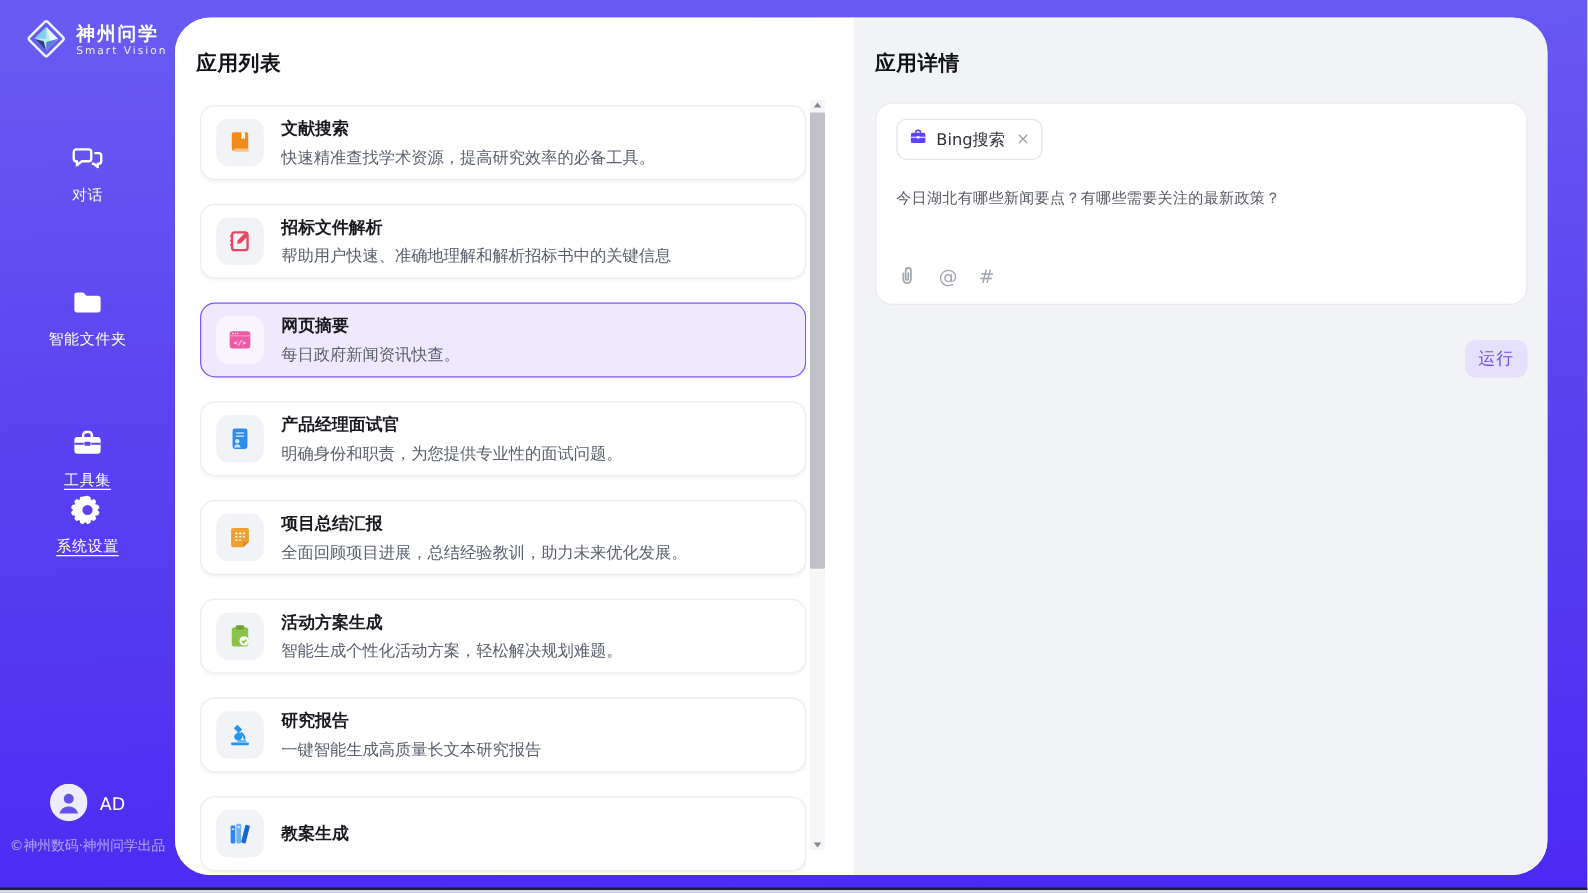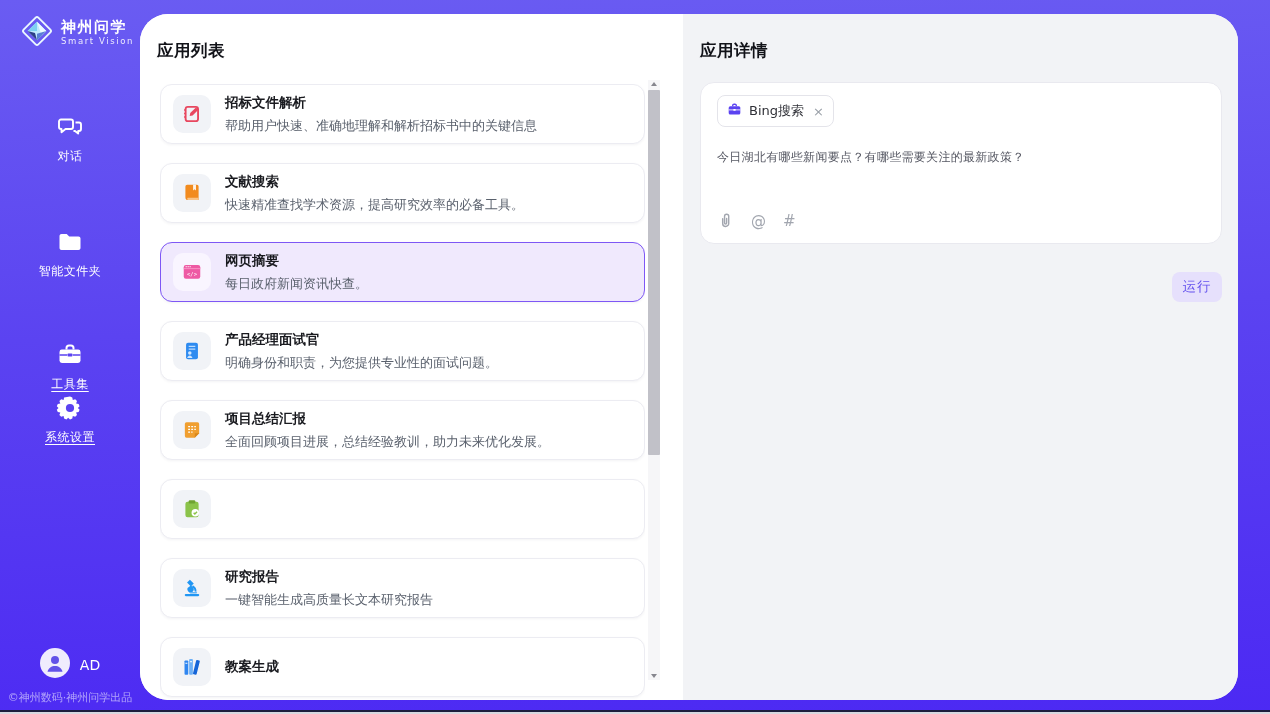--- a/index.html
+++ b/index.html
@@ -28,21 +28,21 @@
   .nav-item.nav-bubble{align-self:stretch;margin-left:24px;margin-top:42px;
     height:70px;background:#fff;border-radius:35px 0 0 35px;position:relative;
     color:#5b43f1;justify-content:center;gap:4px;}
   .nav-bubble::before,.nav-bubble::after{content:"";position:absolute;right:0;width:24px;height:24px;background:transparent;}
   .nav-bubble::before{top:-24px;border-bottom-right-radius:24px;box-shadow:0 12px 0 0 #fff;}
   .nav-bubble::after{bottom:-24px;border-top-right-radius:24px;box-shadow:0 -12px 0 0 #fff;}
   .nav-icon{display:flex;align-items:center;justify-content:center;height:30px;}
 
   .user-row{display:flex;align-items:center;gap:10px;margin-bottom:8px;cursor:pointer;}
   .user-label{color:#fff;font-size:14px;}
-  .copyright{color:rgba(236,233,255,.62);font-size:11px;margin-bottom:5px;white-space:nowrap;}
+  .copyright{color:rgba(236,233,255,.62);font-size:11px;margin-bottom:26px;white-space:nowrap;}
 
   
   .main{position:absolute;left:140px;top:14px;width:1098px;height:686px;
     border-radius:28px;overflow:hidden;display:flex;background:#f2f3f6;}
   .panel-title{margin:26px 0 0 17px;font-size:16.5px;font-weight:bold;color:#111218;letter-spacing:.5px;}
 
   .list-panel{width:543px;background:#fff;position:relative;flex:0 0 auto;}
   .list-viewport{position:absolute;left:20px;top:70px;width:485px;height:616px;overflow:hidden;}
   .app-item{box-sizing:border-box;height:60px;margin-bottom:19px;background:#fff;
     border:1px solid #ececf2;border-radius:12px;display:flex;align-items:center;
@@ -160,41 +160,41 @@
   </aside>
 
   <div class="main">
 
     <section class="list-panel">
       <h2 class="panel-title">应用列表</h2>
       <div class="list-viewport" id="app-list">
           <div class="app-item">
             <div class="icon-box">
               <svg viewBox="0 0 20 20" width="22" height="22">
+                <path d="M5.6 2.6h8.9A1.5 1.5 0 0 1 16 4.1v12.3H6.6A2.6 2.6 0 0 1 4 13.8V4.2a1.6 1.6 0 0 1 1.6-1.6z" fill="#f28b1e"></path>
+                <path d="M11 2.6h2.6v5.2l-1.3-1.1L11 7.8z" fill="#fff" opacity=".9"></path>
+                <path d="M6.6 14.3H16v2.1H6.7a1.1 1.1 0 0 1-1.1-1.1c0-.6.4-1 1-1z" fill="#f9c386"></path>
+              </svg>
+            </div>
+            <div class="app-texts">
+              <span class="app-title">文献搜索</span>
+              <span class="app-desc">快速精准查找学术资源，提高研究效率的必备工具。</span>
+            </div>
+          </div>
+          <div class="app-item">
+            <div class="icon-box">
+              <svg viewBox="0 0 20 20" width="22" height="22">
                 <rect x="4.2" y="3.5" width="11.3" height="13" rx="2" fill="none" stroke="#e8475f" stroke-width="1.7"></rect>
                 <path d="M4.2 6.3h-1.4m1.4 3.2h-1.4m1.4 3.2h-1.4" stroke="#e8475f" stroke-width="1.3"></path>
                 <path d="M13.6 4l2.2 2.2-5.2 5.2-2.7.5.5-2.7z" fill="#e8475f"></path>
               </svg>
             </div>
             <div class="app-texts">
               <span class="app-title">招标文件解析</span>
               <span class="app-desc">帮助用户快速、准确地理解和解析招标书中的关键信息</span>
-            </div>
-          </div>
-          <div class="app-item">
-            <div class="icon-box">
-              <svg viewBox="0 0 20 20" width="22" height="22">
-                <path d="M5.6 2.6h8.9A1.5 1.5 0 0 1 16 4.1v12.3H6.6A2.6 2.6 0 0 1 4 13.8V4.2a1.6 1.6 0 0 1 1.6-1.6z" fill="#f28b1e"></path>
-                <path d="M11 2.6h2.6v5.2l-1.3-1.1L11 7.8z" fill="#fff" opacity=".9"></path>
-                <path d="M6.6 14.3H16v2.1H6.7a1.1 1.1 0 0 1-1.1-1.1c0-.6.4-1 1-1z" fill="#f9c386"></path>
-              </svg>
-            </div>
-            <div class="app-texts">
-              <span class="app-title">文献搜索</span>
-              <span class="app-desc">快速精准查找学术资源，提高研究效率的必备工具。</span>
             </div>
           </div>
           <div class="app-item selected">
             <div class="icon-box">
               <svg viewBox="0 0 20 20" width="22" height="22">
                 <rect x="2.5" y="3.6" width="15" height="12.6" rx="2" fill="#ee5aa4"></rect>
                 <path d="M2.5 6.9h15" stroke="#f88cc2" stroke-width="1"></path>
                 <circle cx="4.7" cy="5.2" r=".55" fill="#fff"></circle>
                 <circle cx="6.5" cy="5.2" r=".55" fill="#fff"></circle>
                 <circle cx="8.3" cy="5.2" r=".55" fill="#fff"></circle>
@@ -234,20 +234,24 @@
             </div>
           </div>
           <div class="app-item">
             <div class="icon-box">
               <svg viewBox="0 0 20 20" width="22" height="22">
                 <rect x="4" y="3.4" width="12" height="14.1" rx="2" fill="#8bc34a"></rect>
                 <rect x="7" y="2" width="6" height="3" rx="1" fill="#6fa332"></rect>
                 <circle cx="13" cy="13.4" r="3.4" fill="#fff"></circle>
                 <path d="M11.5 13.4l1.1 1.1 2-2" stroke="#8bc34a" stroke-width="1.3" fill="none"></path>
               </svg>
+            </div>
+            <div class="app-texts">
+              <span class="app-title">活动方案生成</span>
+              <span class="app-desc">智能生成个性化活动方案，轻松解决规划难题。</span>
             </div>
           </div>
           <div class="app-item">
             <div class="icon-box">
               <svg viewBox="0 0 20 20" width="22" height="22">
                 <path d="M8.1 2.5l3.5 3.5-2.6 2.6-3.5-3.5z" fill="#2196f3"></path>
                 <path d="M10.4 8.3a5.6 5.6 0 0 1 2.9 5" fill="none" stroke="#2196f3" stroke-width="1.6"></path>
                 <path d="M6.8 9.6l2.1-2.1 1.9 1.9a2.8 2.8 0 1 1-4-.2z" fill="#2196f3"></path>
                 <rect x="8" y="13.7" width="6.6" height="1.4" rx=".7" fill="#64b5f6"></rect>
                 <rect x="3.4" y="15.4" width="13.2" height="2" rx="1" fill="#2196f3"></rect>

